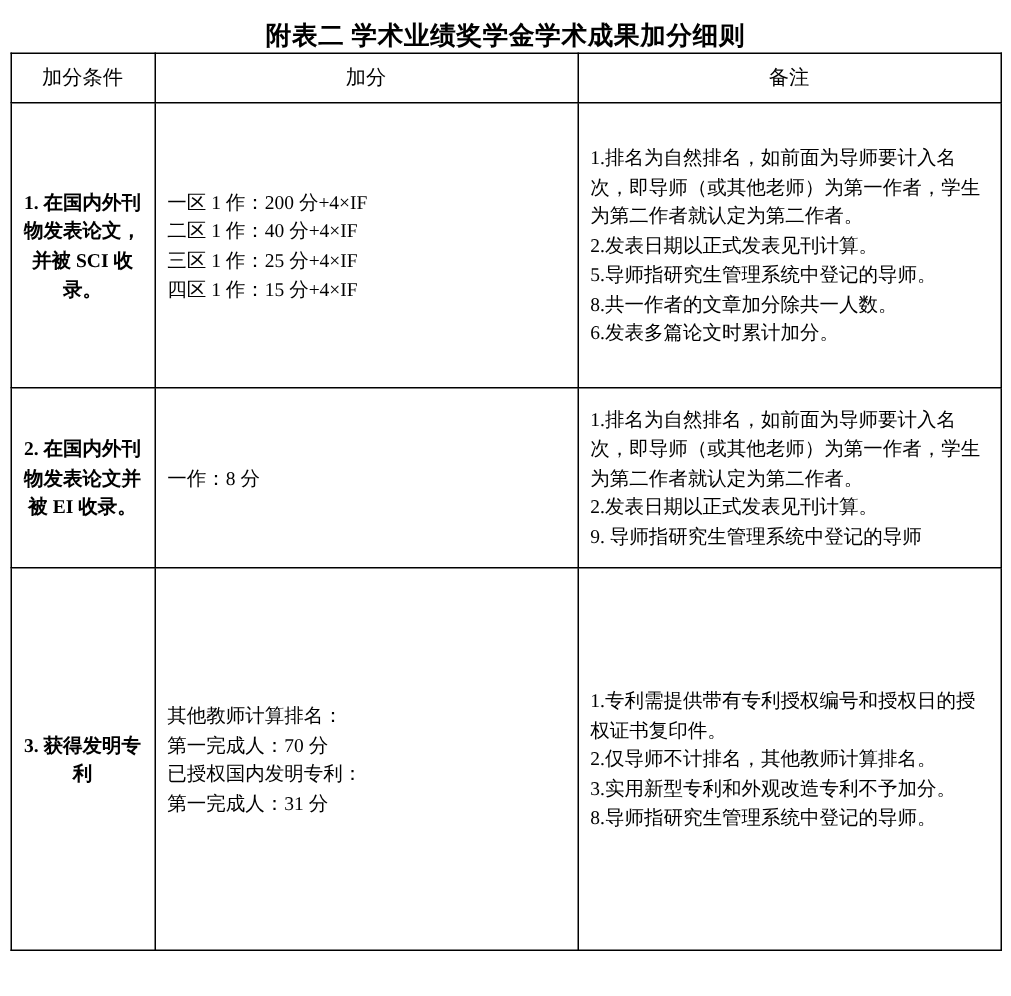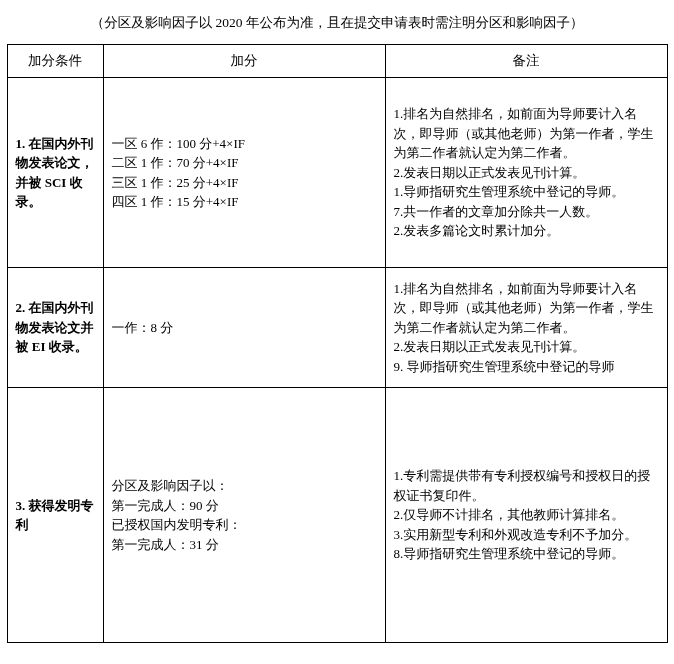--- a/index.html
+++ b/index.html
@@ -59,20 +59,21 @@
   .col-cond { width: 96px; }
   .col-score { width: 282px; }
   .col-remark { width: 282px; }
 
   td.cond {
     font-weight: bold;
     font-size: 13.5px;
     line-height: 1.65;
     padding-left: 6px;
     padding-right: 4px;
+    text-align: center;
   }
   td.score {
     font-size: 13px;
     line-height: 1.75;
     vertical-align: middle;
   }
   td.remark {
     font-size: 13px;
     line-height: 1.6;
     vertical-align: middle;
@@ -86,68 +87,68 @@
   }
   .row1 { height: 190px; }
   .row2 { height: 120px; }
   .row3 { height: 255px; }
 </style>
 </head>
 <body>
 
 <div class="page">
 
-  <div class="doc-subtitle">（分区及影响因子以 2020 年公布为准，且在提交申请表时需注明分区和影响因子）</div>
+  <div class="doc-title">附表二 学术业绩奖学金学术成果加分细则</div>
 
   <table class="rules">
     <colgroup>
       <col class="col-cond">
       <col class="col-score">
       <col class="col-remark">
     </colgroup>
     <thead>
       <tr>
         <th>加分条件</th>
         <th>加分</th>
         <th>备注</th>
       </tr>
     </thead>
     <tbody>
       <tr class="row1">
         <td class="cond">1. 在国内外刊物发表论文，并被 SCI 收录。</td>
         <td class="score">
-          <span class="score-line">一区 6 作：100 分+4×IF</span>
-          <span class="score-line">二区 1 作：70 分+4×IF</span>
+          <span class="score-line">一区 1 作：200 分+4×IF</span>
+          <span class="score-line">二区 1 作：40 分+4×IF</span>
           <span class="score-line">三区 1 作：25 分+4×IF</span>
           <span class="score-line">四区 1 作：15 分+4×IF</span>
         </td>
         <td class="remark">
           <span class="remark-line">1.排名为自然排名，如前面为导师要计入名次，即导师（或其他老师）为第一作者，学生为第二作者就认定为第二作者。</span>
           <span class="remark-line">2.发表日期以正式发表见刊计算。</span>
-          <span class="remark-line">1.导师指研究生管理系统中登记的导师。</span>
-          <span class="remark-line">7.共一作者的文章加分除共一人数。</span>
-          <span class="remark-line">2.发表多篇论文时累计加分。</span>
+          <span class="remark-line">5.导师指研究生管理系统中登记的导师。</span>
+          <span class="remark-line">8.共一作者的文章加分除共一人数。</span>
+          <span class="remark-line">6.发表多篇论文时累计加分。</span>
         </td>
       </tr>
       <tr class="row2">
         <td class="cond">2. 在国内外刊物发表论文并被 EI 收录。</td>
         <td class="score">
           <span class="score-line">一作：8 分</span>
         </td>
         <td class="remark">
           <span class="remark-line">1.排名为自然排名，如前面为导师要计入名次，即导师（或其他老师）为第一作者，学生为第二作者就认定为第二作者。</span>
           <span class="remark-line">2.发表日期以正式发表见刊计算。</span>
           <span class="remark-line">9. 导师指研究生管理系统中登记的导师</span>
         </td>
       </tr>
       <tr class="row3">
         <td class="cond">3. 获得发明专利</td>
         <td class="score">
-          <span class="score-line">分区及影响因子以：</span>
-          <span class="score-line">第一完成人：90 分</span>
+          <span class="score-line">其他教师计算排名：</span>
+          <span class="score-line">第一完成人：70 分</span>
           <span class="blockgap"></span>
           <span class="score-line">已授权国内发明专利：</span>
           <span class="score-line">第一完成人：31 分</span>
         </td>
         <td class="remark">
           <span class="remark-line">1.专利需提供带有专利授权编号和授权日的授权证书复印件。</span>
           <span class="remark-line">2.仅导师不计排名，其他教师计算排名。</span>
           <span class="remark-line">3.实用新型专利和外观改造专利不予加分。</span>
           <span class="remark-line">8.导师指研究生管理系统中登记的导师。</span>
         </td>

